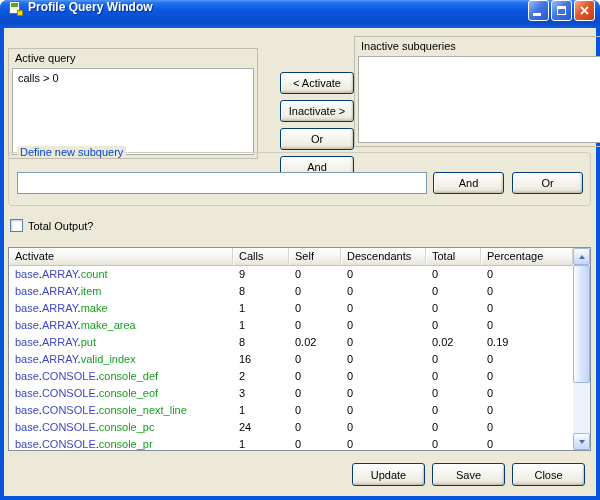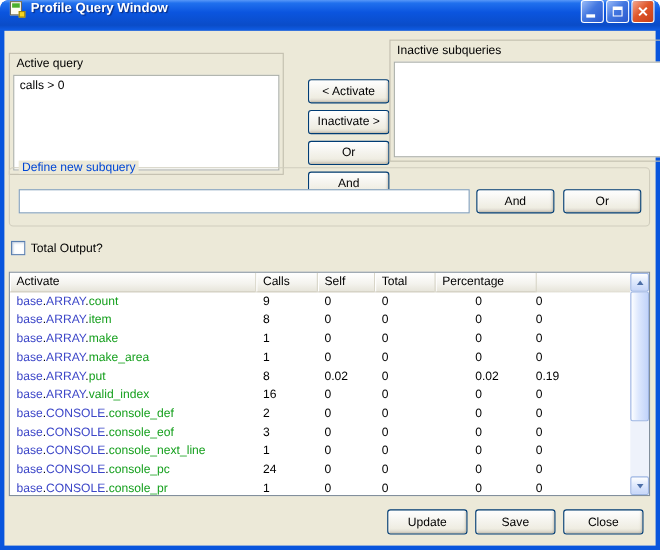--- a/index.html
+++ b/index.html
@@ -152,20 +152,21 @@
     <div class="check-row">
       <span class="checkbox"></span>
       <span class="check-label">Total Output?</span>
     </div>
 
     <div class="table">
       <div class="thead">
           <div class="hcell col0">Activate</div>
           <div class="hcell col1">Calls</div>
           <div class="hcell col2">Self</div>
+          <div class="hcell col3">Descendants</div>
           <div class="hcell col4">Total</div>
           <div class="hcell col5">Percentage</div>
         </div>
       <div class="tbody">
           <div class="trow">
             <div class="cell col0"><span class="tk-blue">base</span><span class="tk-dot">.</span><span class="tk-blue">ARRAY</span><span class="tk-dot">.</span><span class="tk-green">count</span></div>
             <div class="cell col1">9</div>
             <div class="cell col2">0</div>
             <div class="cell col3">0</div>
             <div class="cell col4">0</div>

